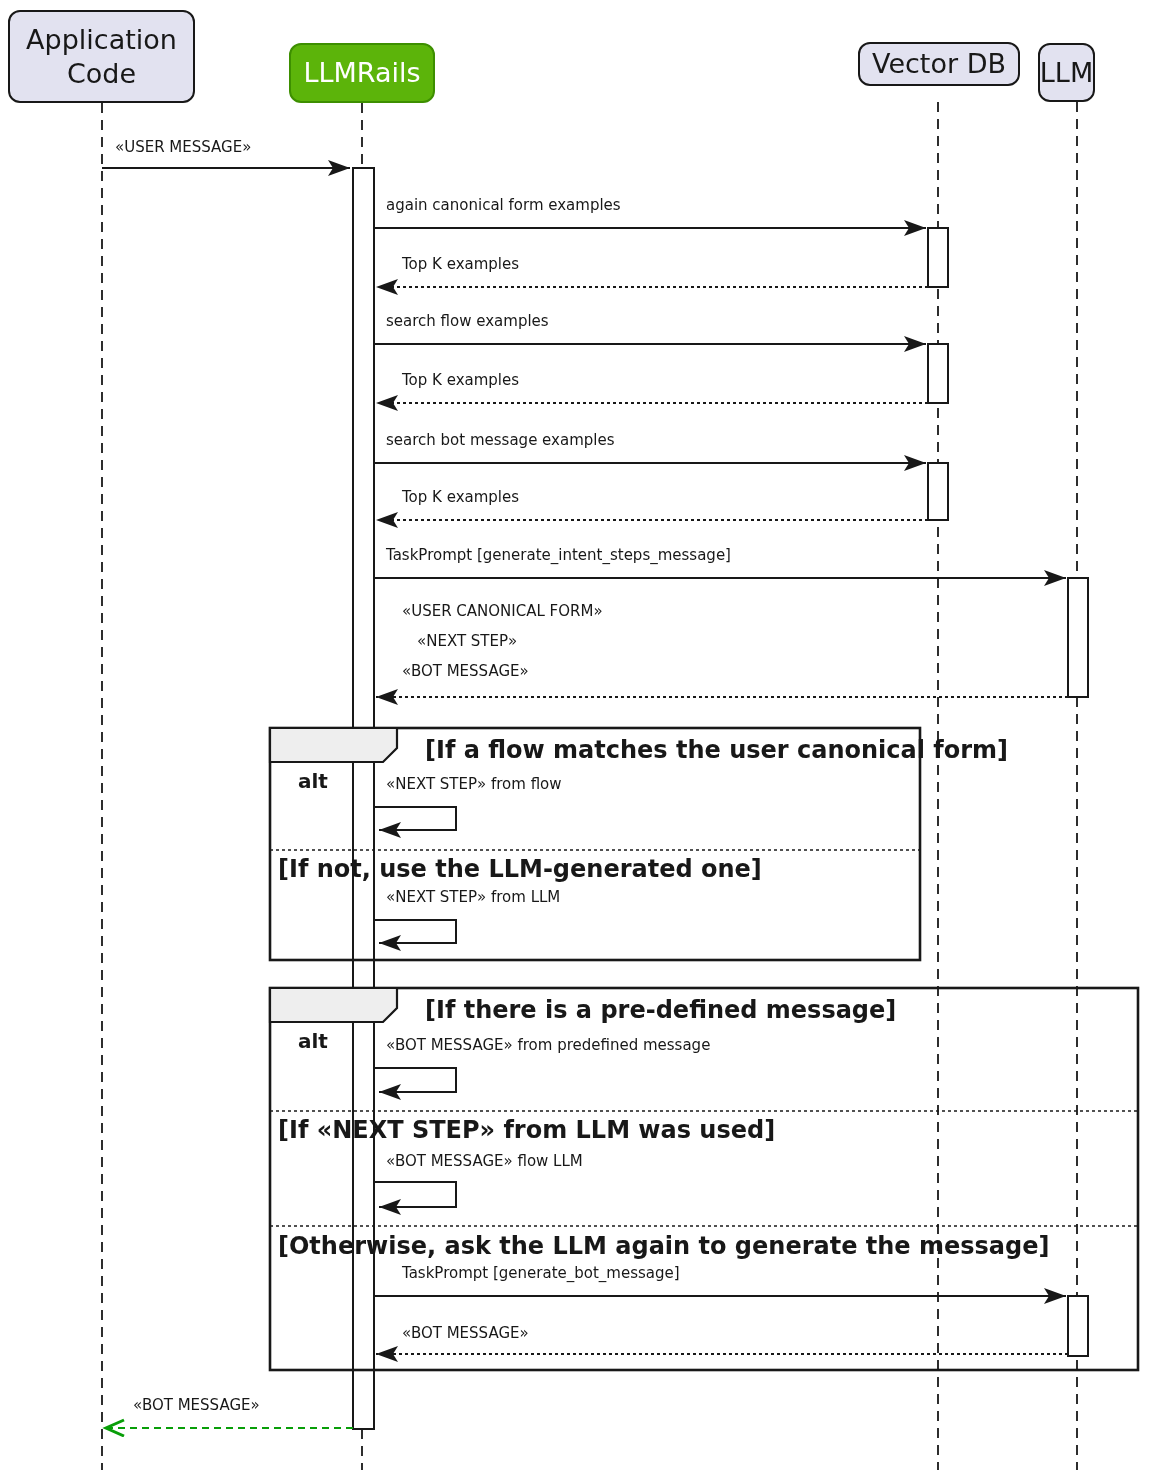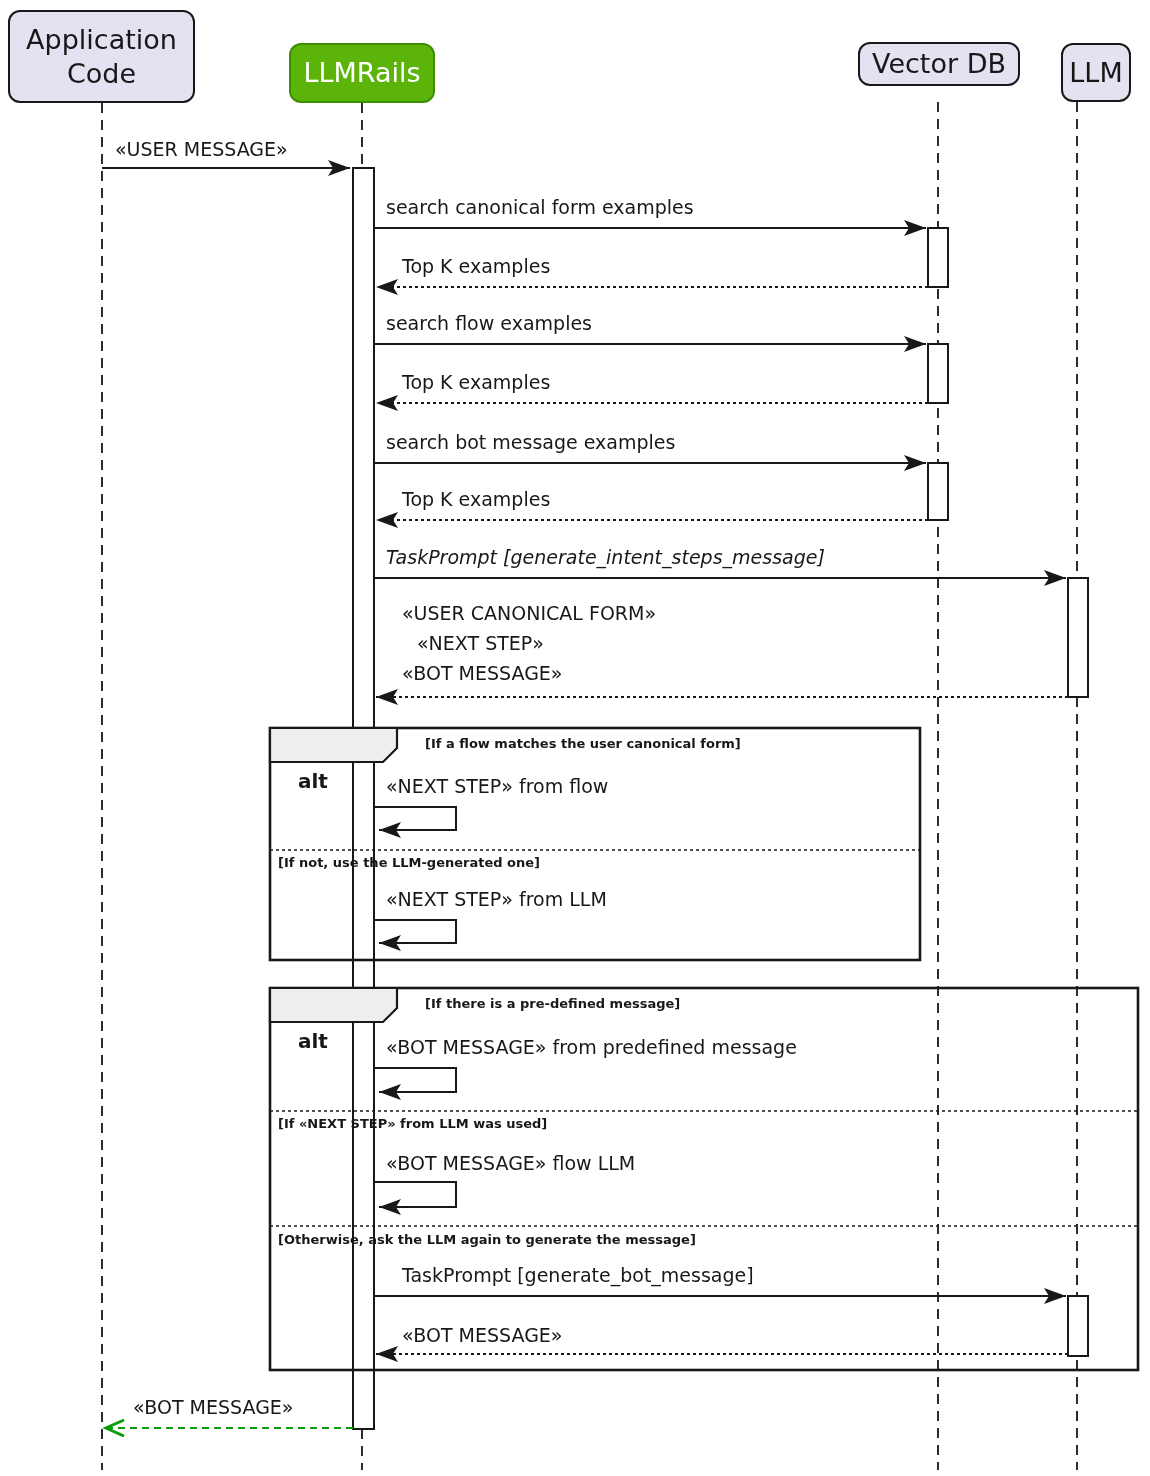--- a/index.html
+++ b/index.html
@@ -30,28 +30,28 @@
     line-height: 1.25;
     padding: 16px 8px;
   }
   .participant.highlight {
     background: #5CB40A;
     border-color: #3D8F00;
     color: #ffffff;
   }
   .label {
     position: absolute;
-    font-size: 19px;
+    font-size: 15px;
     line-height: 1.2;
     white-space: nowrap;
     color: #181818;
   }
   .cond {
     font-weight: bold;
-    font-size: 13px;
+    font-size: 24px;
     text-align: center;
   }
   .op {
     font-weight: bold;
     font-size: 20px;
     margin-top: 36px;
   }
 </style>
 </head>
 <body>
@@ -120,34 +120,34 @@
       <rect x="270" y="988" width="868" height="382" fill="none" stroke="#181818" stroke-width="2.6"></rect>
       <line x1="270" y1="1111" x2="1138" y2="1111" stroke="#181818" stroke-width="1.6" stroke-dasharray="3,3"></line>
       <line x1="270" y1="1226" x2="1138" y2="1226" stroke="#181818" stroke-width="1.6" stroke-dasharray="3,3"></line>
       <path d="M270,988 h127 v20 l-14,14 h-113 z" fill="#EEEEEE" stroke="#181818" stroke-width="2.2"></path>
     </g>
   </svg>
 
   <div class="participant" style="left:8px; top:10px; width:187px; height:93px;">Application Code</div>
   <div class="participant highlight" style="left:289px; top:43px; width:146px; height:60px;">LLMRails</div>
   <div class="participant" style="left:858px; top:42px; width:162px; height:44px;">Vector DB</div>
-  <div class="participant" style="left:1038px; top:43px; width:70px; height:59px;margin-left:23px;">LLM</div>
+  <div class="participant" style="left:1038px; top:43px; width:57px; height:59px;">LLM</div>
 
   <div class="label" style="left:115px; top:138px;">«USER MESSAGE»</div>
 
-  <div class="label" style="left:386px; top:196px;">search canonical form examples</div>
+  <div class="label" style="left:386px; top:196px;">again canonical form examples</div>
   <div class="label" style="left:402px; top:255px;">Top K examples</div>
 
   <div class="label" style="left:386px; top:312px;">search flow examples</div>
   <div class="label" style="left:402px; top:371px;">Top K examples</div>
 
   <div class="label" style="left:386px; top:431px;">search bot message examples</div>
   <div class="label" style="left:402px; top:488px;">Top K examples</div>
 
-  <div class="label" style="left:386px; top:546px;font-style:italic;">TaskPrompt [generate_intent_steps_message]</div>
+  <div class="label" style="left:386px; top:546px;">TaskPrompt [generate_intent_steps_message]</div>
 
   <div class="label" style="left:402px; top:602px;">«USER CANONICAL FORM»</div>
   <div class="label" style="left:402px; top:632px;margin-left:15px;">«NEXT STEP»</div>
   <div class="label" style="left:402px; top:662px;">«BOT MESSAGE»</div>
 
   <div class="label op" style="left:298px; top:733px;">alt</div>
   <div class="label cond" style="left:425px; top:736px;">[If a flow matches the user canonical form]</div>
   <div class="label" style="left:386px; top:775px;">«NEXT STEP» from flow</div>
   <div class="label cond" style="left:278px; top:855px;">[If not, use the LLM-generated one]</div>
   <div class="label" style="left:386px; top:888px;">«NEXT STEP» from LLM</div>

